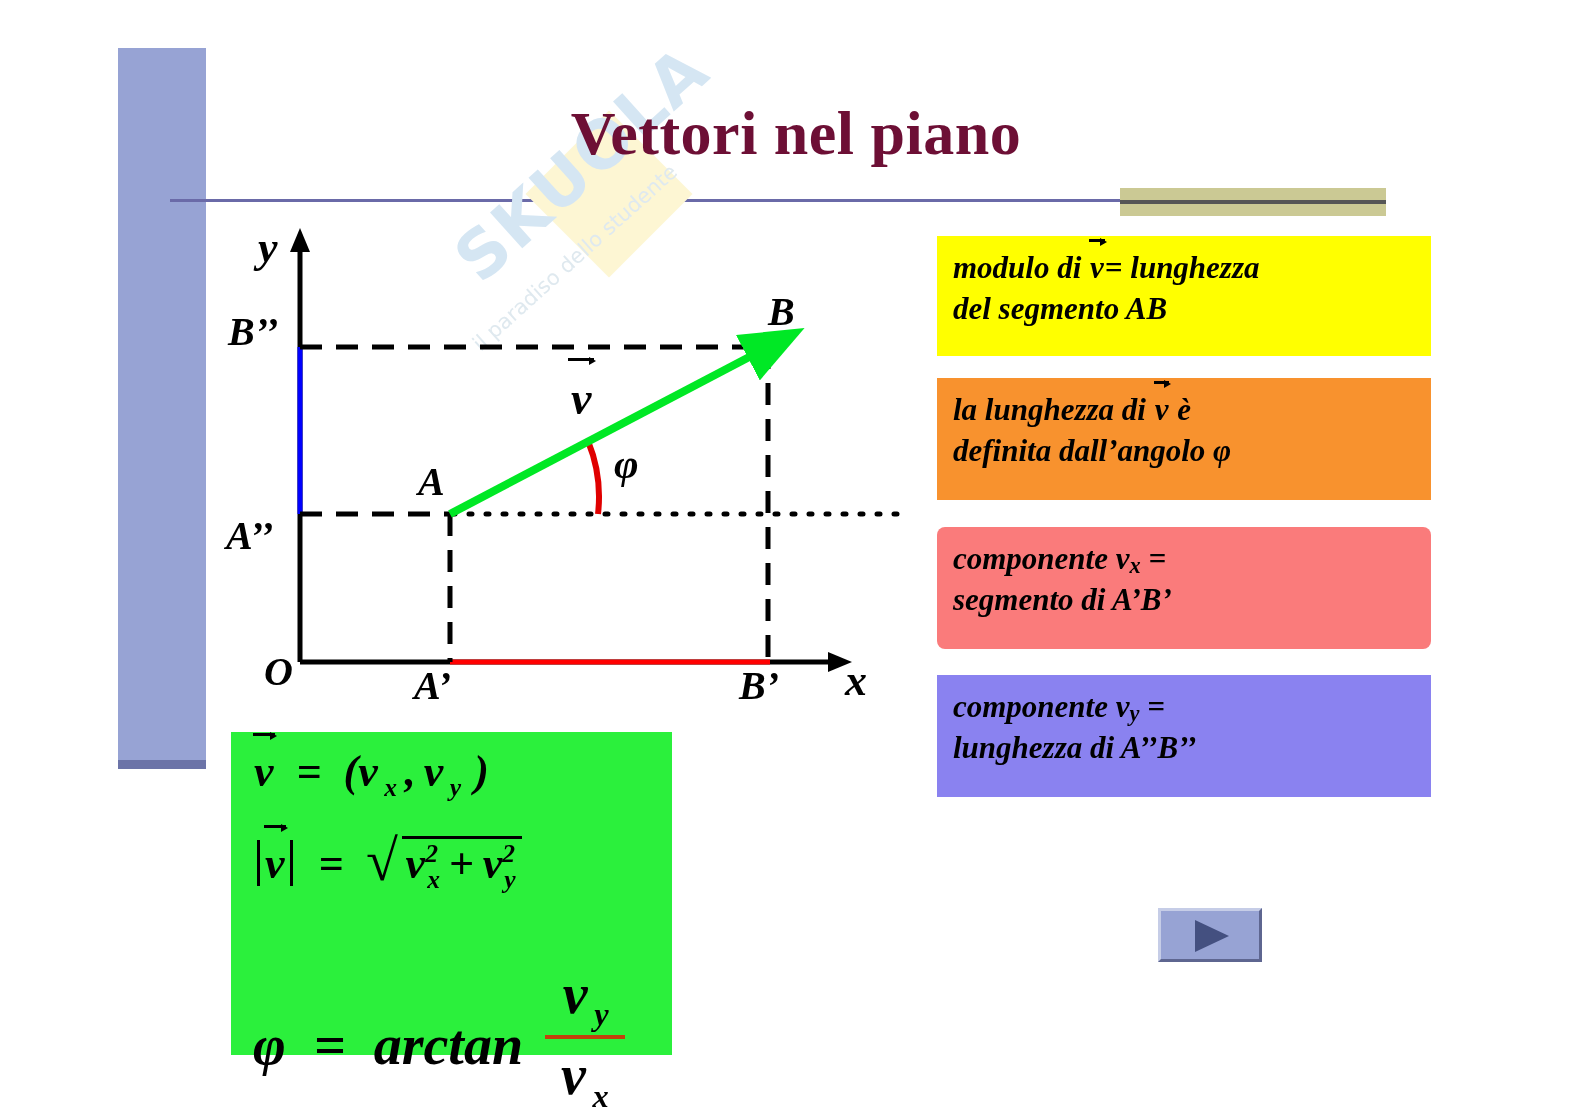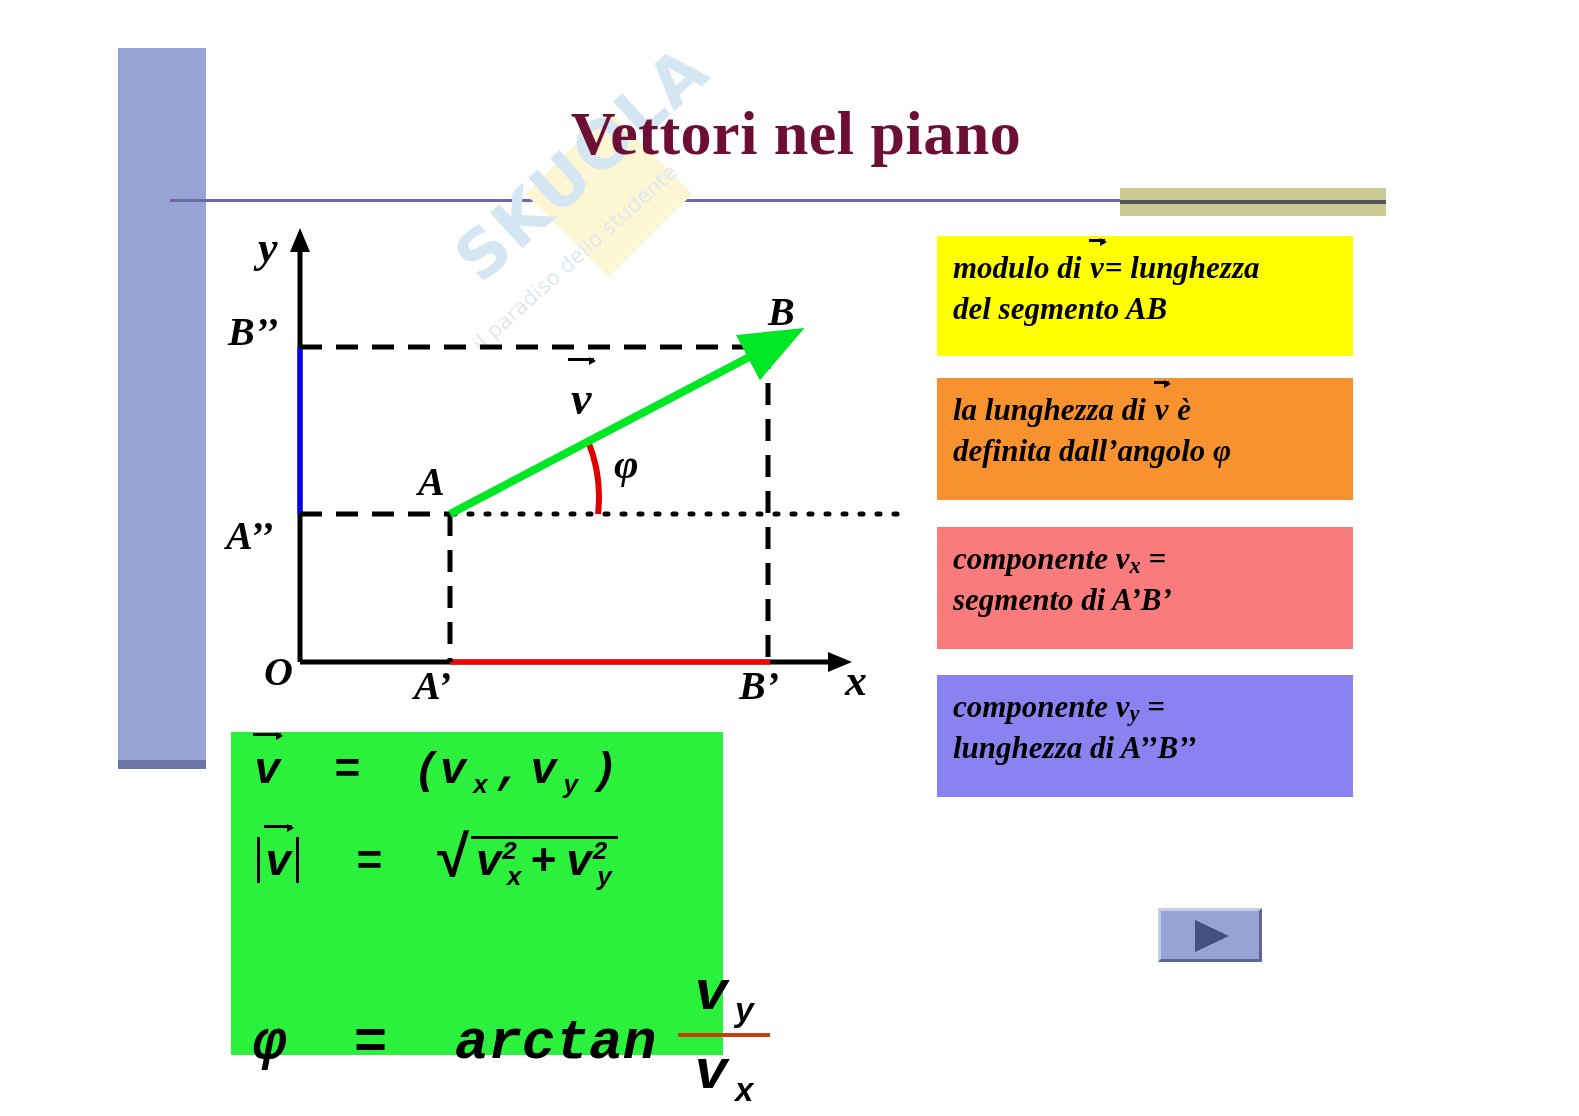--- a/index.html
+++ b/index.html
@@ -129,33 +129,33 @@
     font-weight: bold;
     color: #000;
     z-index: 4;
     white-space: nowrap;
   }
 
   
   .callout {
     position: absolute;
     left: 937px;
-    width: 416px;
+    width: 494px;
     box-sizing: border-box;
     padding: 12px 16px 10px 16px;
     font-style: italic;
     font-weight: bold;
     font-size: 31px;
     line-height: 1.32;
     color: #000;
     z-index: 3;
   }
   #box-yellow { top: 236px; height: 120px; background: #ffff00; }
   #box-orange { top: 378px; height: 122px; background: #f8922e; }
-  #box-red    { top: 527px; height: 122px; background: #fa7b7b; }
+  #box-red    { top: 527px; height: 122px; background: #fa7b7b; border-radius: 8px; }
   #box-blue   { top: 675px; height: 122px; background: #8a82f0; }
 
   .vecv {
     position: relative;
     display: inline-block;
     padding: 0 1px;
   }
   .vecv .bar {
     position: absolute;
     left: 0;
@@ -173,28 +173,27 @@
     border-top: 4px solid transparent;
     border-bottom: 4px solid transparent;
   }
   .sub { font-size: 0.72em; vertical-align: -0.18em; }
 
   
   #box-green {
     position: absolute;
     left: 231px;
     top: 732px;
-    width: 492px;
+    width: 441px;
     height: 323px;
     background: #2bf03c;
     z-index: 3;
     font-style: italic;
     font-weight: bold;
     color: #000;
-    font-family: Liberation Mono, monospace;
   }
   .f-row { position: absolute; white-space: nowrap; }
   #f1 { left: 22px; top: 14px; font-size: 44px; }
   #f2 { left: 22px; top: 104px; font-size: 44px; }
   #f3 { left: 22px; top: 230px; font-size: 56px; }
 
   .abs-bar {
     display: inline-block;
     width: 3px;
     height: 46px;

